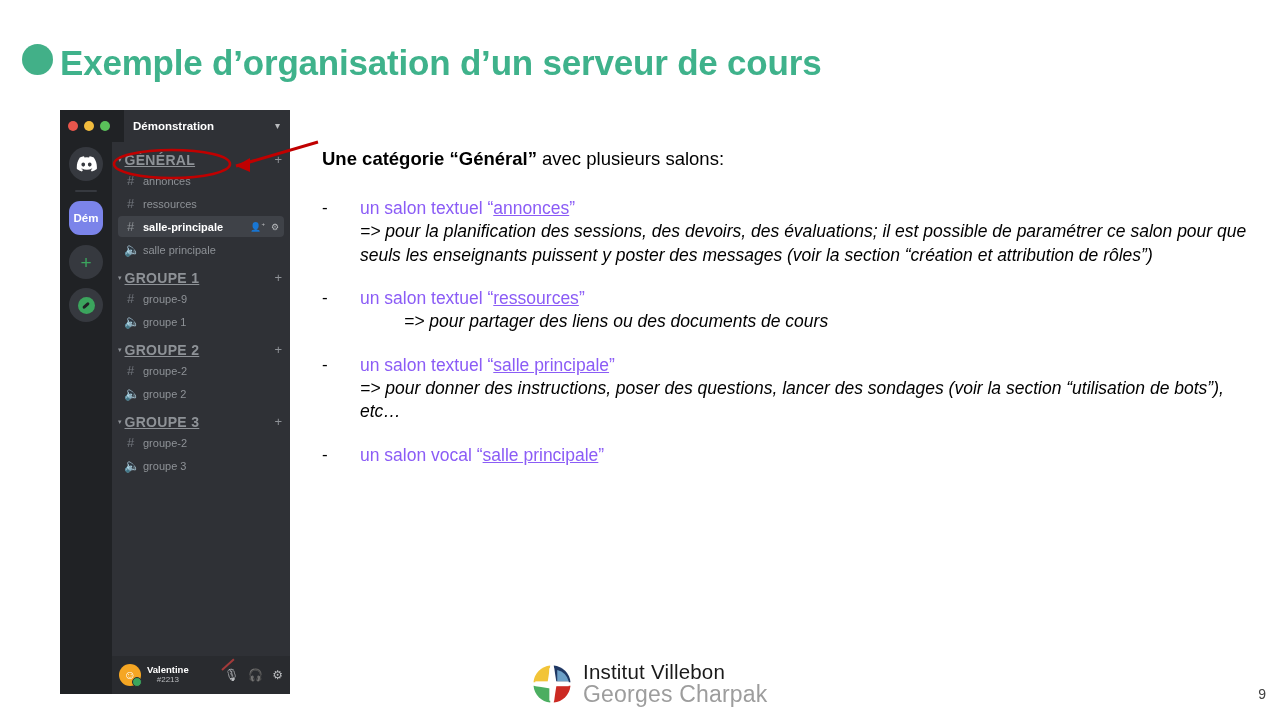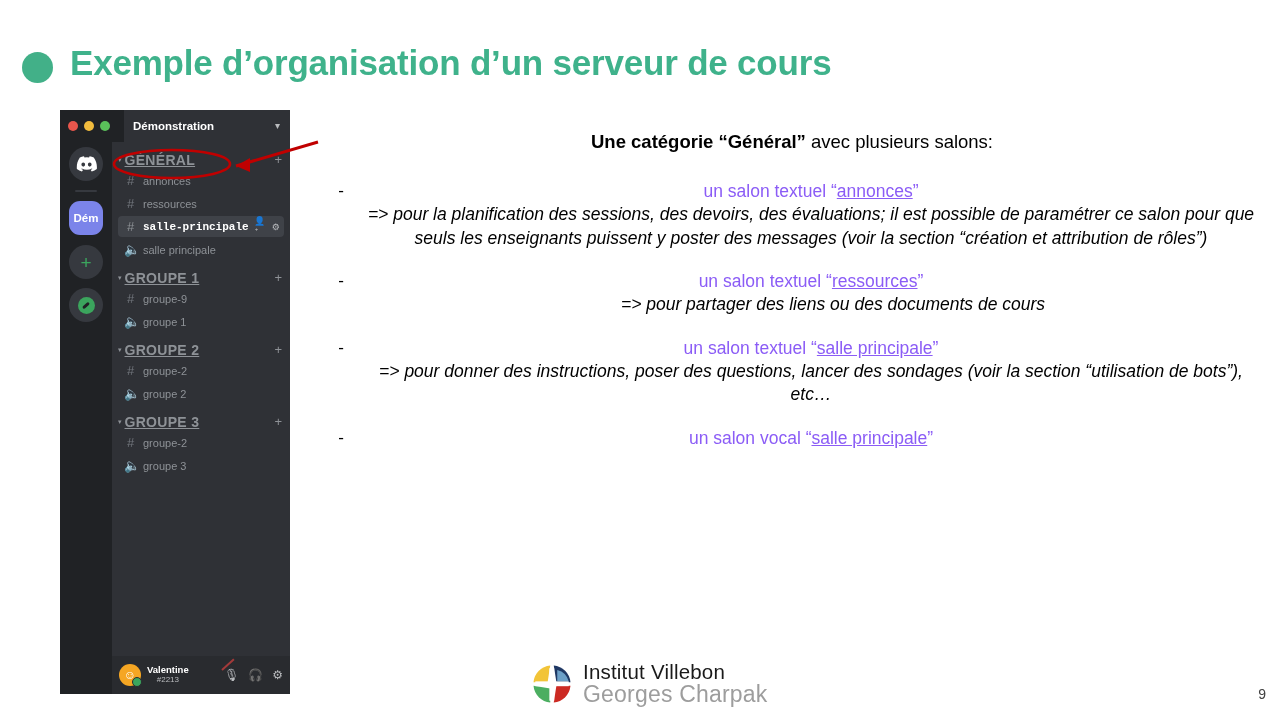--- a/index.html
+++ b/index.html
@@ -14,22 +14,22 @@
     overflow: hidden;
     position: relative;
   }
 
   
   .slide-heading {
     position: absolute;
     left: 22px;
     top: 44px;
     display: flex;
-    align-items: flex-end;
-    gap: 17px;
+    align-items: flex-start;
+    gap: 7px;
   }
   .heading-bullet {
     width: 31px;
     height: 31px;
     border-radius: 50%;
     background: #42b088;
     flex: 0 0 auto;
   }
   .heading-text {
     font-size: 35px;
@@ -192,21 +192,21 @@
     line-height: 1;
     width: 13px;
     text-align: center;
     flex: 0 0 auto;
   }
   .ch-name {
     color: #8e9297;
     font-size: 11px;
     white-space: nowrap;
   }
-  .ch-row.active .ch-name { color: #ffffff; font-weight: bold; font-family: Liberation Mono, monospace; }
+  .ch-row.active .ch-name { color: #ffffff; font-weight: bold; }
   .ch-row.active .ch-icon { color: #8e9297; }
   .ch-actions {
     margin-left: auto;
     display: flex;
     align-items: center;
     gap: 6px;
     color: #b9bbbe;
     font-size: 9px;
   }
 
@@ -269,23 +269,22 @@
     left: 0; top: 0;
     width: 1280px;
     height: 720px;
     pointer-events: none;
   }
 
   
   .body-col {
     position: absolute;
     left: 322px;
-    top: 130px;
+    top: 147px;
     width: 940px;
-    text-align: center;
   }
   .lead-line {
     font-size: 18.5px;
     color: #000000;
     line-height: 1.3;
     margin-bottom: 26px;
   }
   .lead-line .b { font-weight: bold; }
 
   .bullet-block { display: flex; margin-bottom: 20px; }

